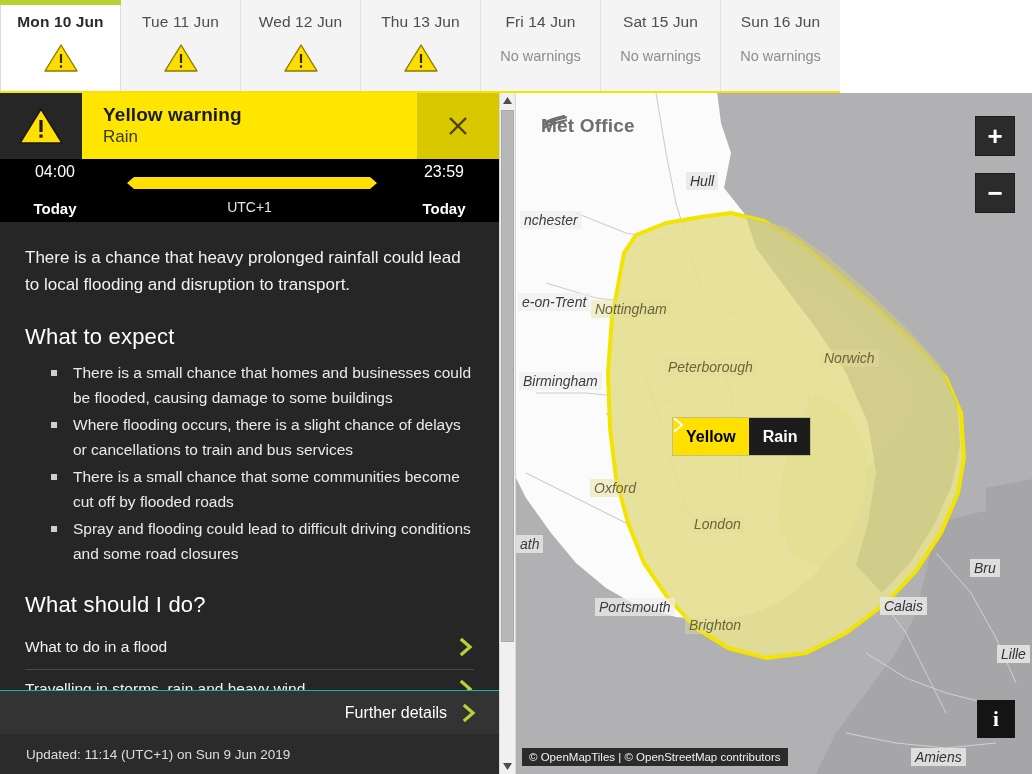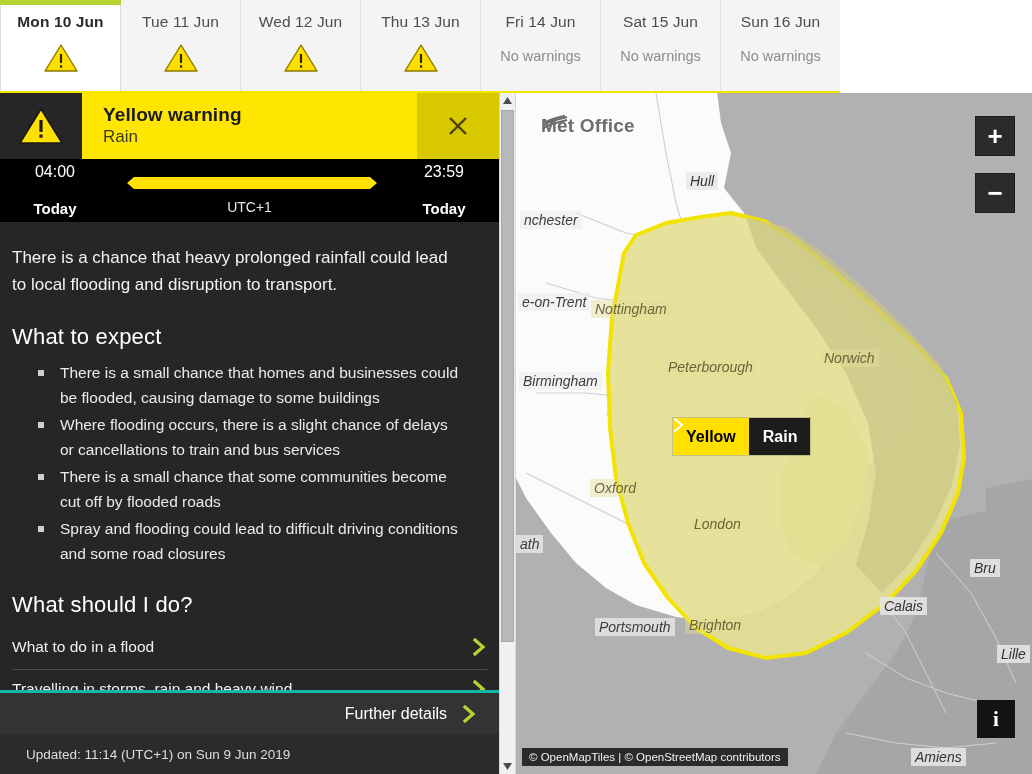--- a/index.html
+++ b/index.html
@@ -150,21 +150,21 @@
   .tb-zone {
     position: absolute;
     left: 0; right: 0;
     top: 40px;
     text-align: center;
     font-size: 14px;
     color: #e6e6e6;
   }
 
   .panel-body {
-    padding: 0 12px;
+    padding: 0 25px;
     color: #f0f0f0;
     margin-top: 20px;
   }
   .lead {
     font-size: 17px;
     line-height: 27px;
     margin: 22px 0 0 0;
     color: #f2f2f2;
     max-width: 440px;
   }
@@ -216,21 +216,21 @@
     position: absolute;
     left: 0; bottom: 40px;
     width: 499px; height: 44px;
     background: #333333;
     display: flex;
     align-items: center;
     justify-content: flex-end;
     padding-right: 22px;
     box-sizing: border-box;
     cursor: pointer;
-    border-top: 3px solid #14b8a6;
+    border-top: 1px solid #14b8a6;
   }
   .further .ft {
     font-size: 16px;
     color: #ffffff;
     margin-right: 14px;
   }
   .updated {
     position: absolute;
     left: 0; bottom: 0;
     width: 499px; height: 40px;
@@ -585,21 +585,21 @@
     <div class="maplabel" style="left:4px;  top:118px;">nchester</div>
     <div class="maplabel sea" style="left:170px; top:79px;">Hull</div>
     <div class="maplabel" style="left:2px;  top:200px;">e-on-Trent</div>
     <div class="maplabel inzone" style="left:75px; top:207px;">Nottingham</div>
     <div class="maplabel" style="left:3px;  top:279px;">Birmingham</div>
     <div class="maplabel inzone" style="left:148px; top:265px;">Peterborough</div>
     <div class="maplabel inzone" style="left:304px; top:256px;">Norwich</div>
     <div class="maplabel inzone" style="left:74px;  top:386px;">Oxford</div>
     <div class="maplabel" style="left:0px;  top:442px;">ath</div>
     <div class="maplabel inzone" style="left:174px; top:422px;">London</div>
-    <div class="maplabel" style="left:79px;  top:525px;">Portsmouth</div>
+    <div class="maplabel" style="left:79px;  top:505px;">Portsmouth</div>
     <div class="maplabel inzone" style="left:169px; top:523px;">Brighton</div>
     <div class="maplabel sea" style="left:454px; top:466px;">Bru</div>
     <div class="maplabel sea" style="left:364px; top:504px;">Calais</div>
     <div class="maplabel sea" style="left:481px; top:552px;">Lille</div>
     <div class="maplabel sea" style="left:395px; top:655px;">Amiens</div>
 
     <div class="badge">
       <div class="b-yellow">Yellow</div>
       <div class="b-dark">
         <span>Rain</span>

